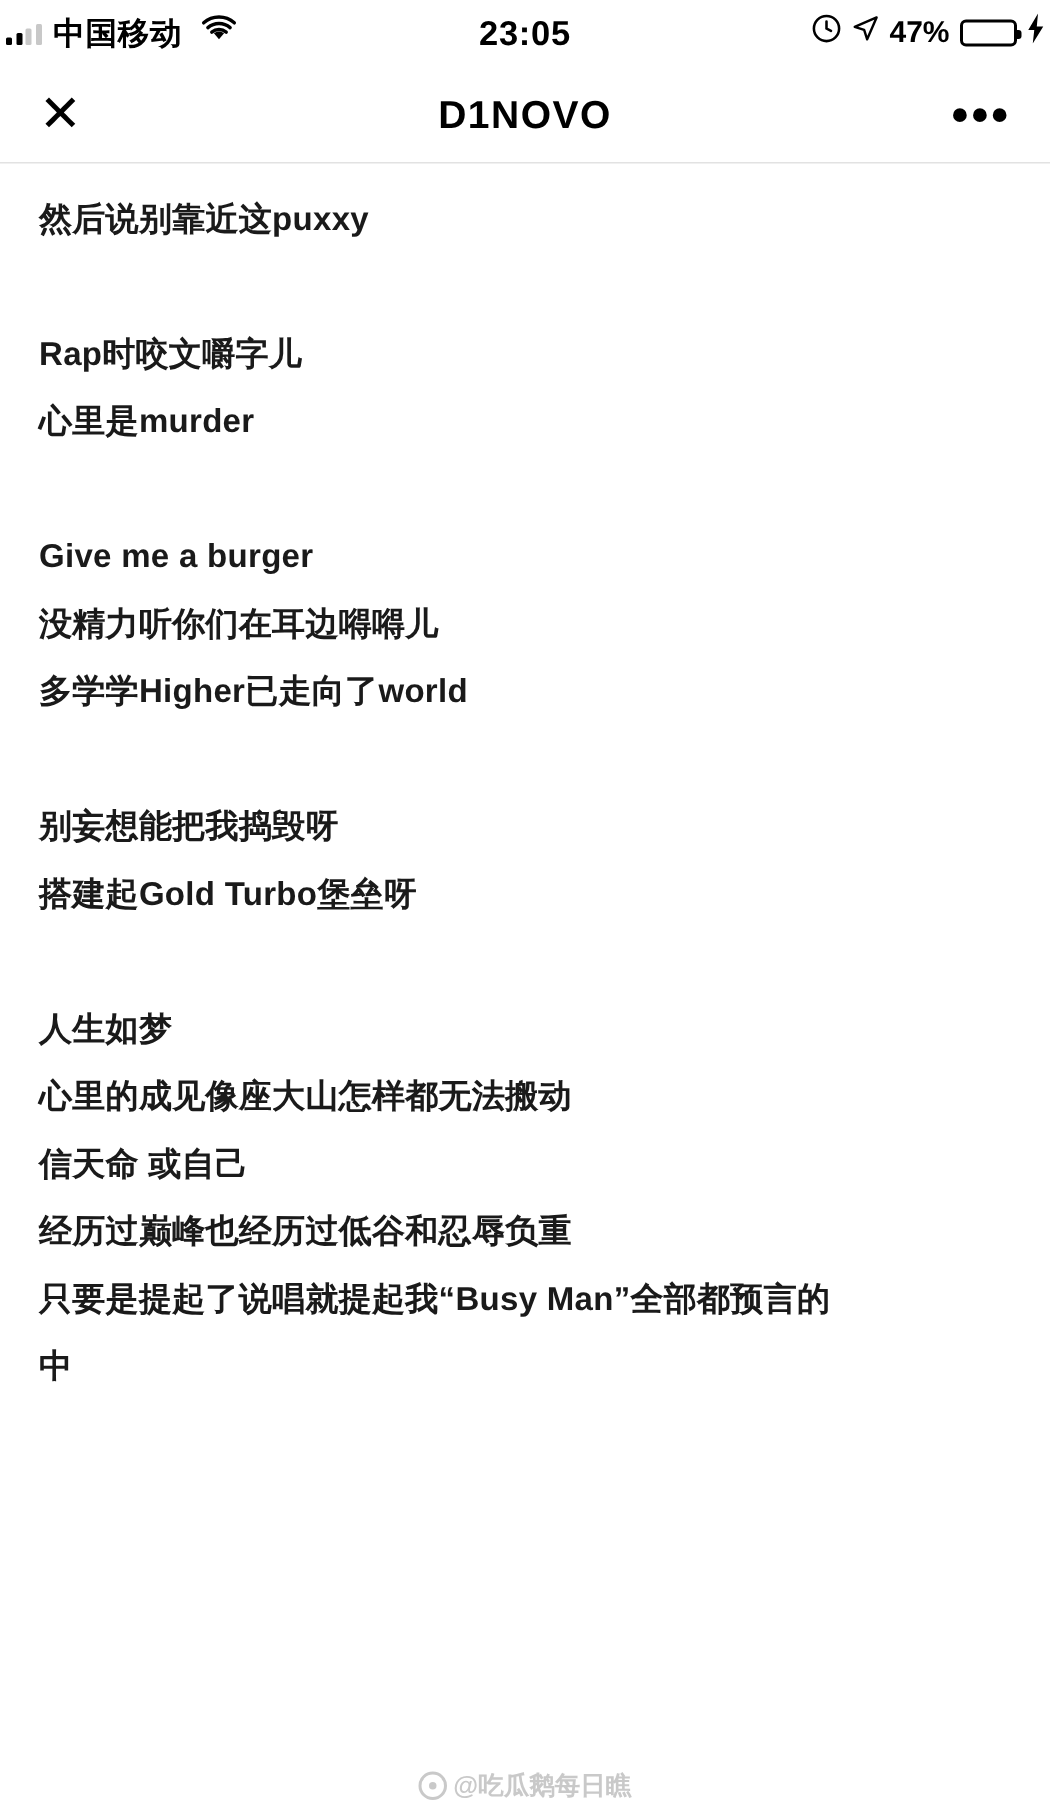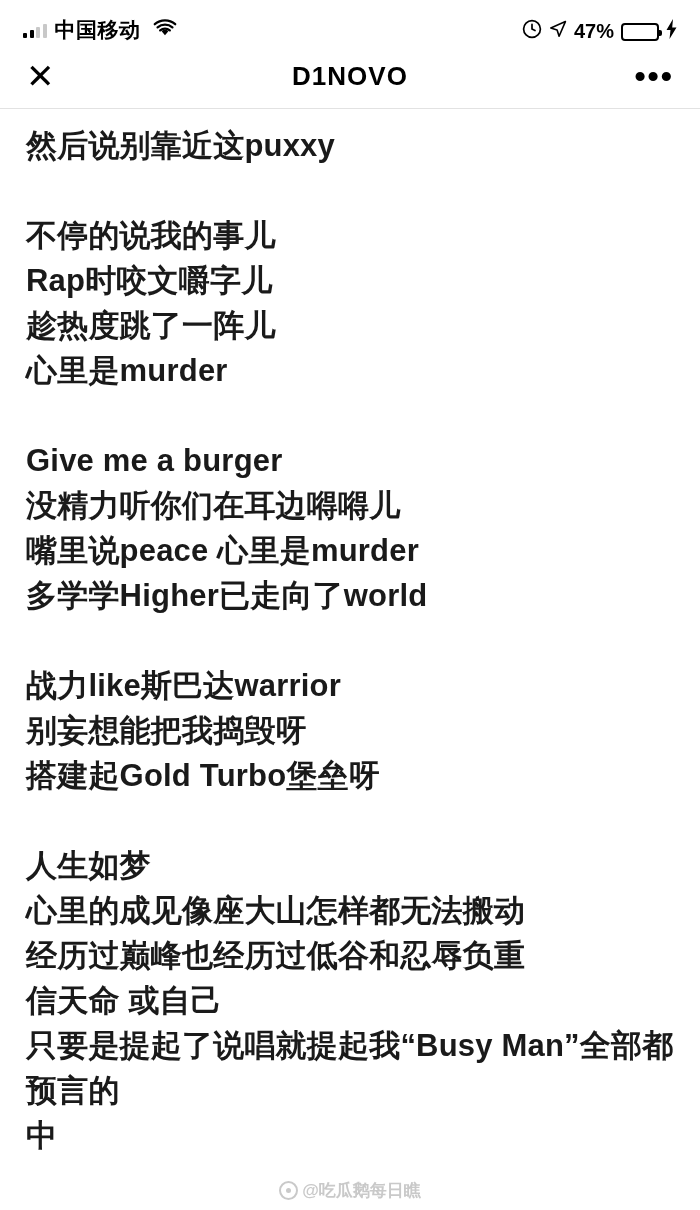--- a/index.html
+++ b/index.html
@@ -13,23 +13,23 @@
     font-family: "Liberation Sans", sans-serif;
     color: #000000;
     overflow: hidden;
     position: relative;
   }
 
   
   .status-bar {
     height: 44px;
     display: flex;
-    align-items: flex-end;
+    align-items: center;
     justify-content: space-between;
-    padding: 0 23px;
+    padding: 0 4px;
     box-sizing: border-box;
     font-size: 21px;
     font-weight: bold;
   }
   .status-left {
     display: flex;
     align-items: center;
     gap: 8px;
   }
   .signal-bars {
@@ -131,21 +131,21 @@
     background: #e2e2e2;
     width: 100%;
   }
 
   
   .content {
     padding: 14px 26px 0 26px;
     box-sizing: border-box;
   }
   .lyric-line {
-    font-size: 31px;
+    font-size: 22px;
     line-height: 45px;
     font-weight: 600;
     color: #1a1a1a;
     white-space: pre-wrap;
     letter-spacing: 0.2px;
   }
   .lyric-line.blank {
     height: 45px;
   }
 
@@ -193,20 +193,21 @@
     <span class="wifi-icon">
       <svg width="24" height="18" viewBox="0 0 24 18">
         <path d="M12 16.2 L8.6 12.2 a5.4 5.4 0 0 1 6.8 0 Z" fill="#000"></path>
         <path d="M4.6 8.4 a11.4 11.4 0 0 1 14.8 0" stroke="#000" stroke-width="2.3" fill="none" stroke-linecap="round"></path>
         <path d="M7.2 11.4 a7.6 7.6 0 0 1 9.6 0" stroke="#000" stroke-width="2.3" fill="none" stroke-linecap="round"></path>
         <path d="M1.8 5.2 a15.4 15.4 0 0 1 20.4 0" stroke="#000" stroke-width="2.3" fill="none" stroke-linecap="round"></path>
       </svg>
     </span>
   </div>
 
+  <div class="status-center">23:05</div>
 
   <div class="status-right">
     <span>
       <svg width="20" height="20" viewBox="0 0 20 20">
         <circle cx="10" cy="10" r="8.4" stroke="#000" stroke-width="1.7" fill="none"></circle>
         <path d="M10 5.4 V10 L13 11.6" stroke="#000" stroke-width="1.7" fill="none" stroke-linecap="round"></path>
       </svg>
     </span>
     <span>
       <svg width="18" height="18" viewBox="0 0 18 18">
@@ -228,38 +229,34 @@
 <div class="nav-bar">
   <div class="nav-close">✕</div>
   <div class="nav-title">D1NOVO</div>
   <div class="nav-more">•••</div>
 </div>
 <div class="divider"></div>
 
 <div class="content" id="lyrics-container">
     <div class="lyric-line">然后说别靠近这puxxy</div>
     <div class="lyric-line blank"></div>
-    <div class="lyric-line">不停的说我的事儿</div>
     <div class="lyric-line">Rap时咬文嚼字儿</div>
-    <div class="lyric-line">趁热度跳了一阵儿</div>
     <div class="lyric-line">心里是murder</div>
     <div class="lyric-line blank"></div>
     <div class="lyric-line">Give me a burger</div>
     <div class="lyric-line">没精力听你们在耳边嘚嘚儿</div>
-    <div class="lyric-line">嘴里说peace 心里是murder</div>
     <div class="lyric-line">多学学Higher已走向了world</div>
     <div class="lyric-line blank"></div>
-    <div class="lyric-line">战力like斯巴达warrior</div>
     <div class="lyric-line">别妄想能把我捣毁呀</div>
     <div class="lyric-line">搭建起Gold Turbo堡垒呀</div>
     <div class="lyric-line blank"></div>
     <div class="lyric-line">人生如梦</div>
     <div class="lyric-line">心里的成见像座大山怎样都无法搬动</div>
+    <div class="lyric-line">信天命 或自己</div>
     <div class="lyric-line">经历过巅峰也经历过低谷和忍辱负重</div>
-    <div class="lyric-line">信天命 或自己</div>
     <div class="lyric-line">只要是提起了说唱就提起我“Busy Man”全部都预言的</div>
     <div class="lyric-line">中</div>
   </div>
 
 <div class="watermark">
   <span class="weibo-eye"></span>
   <span>@吃瓜鹅每日瞧</span>
 </div>
 
 </body></html>

